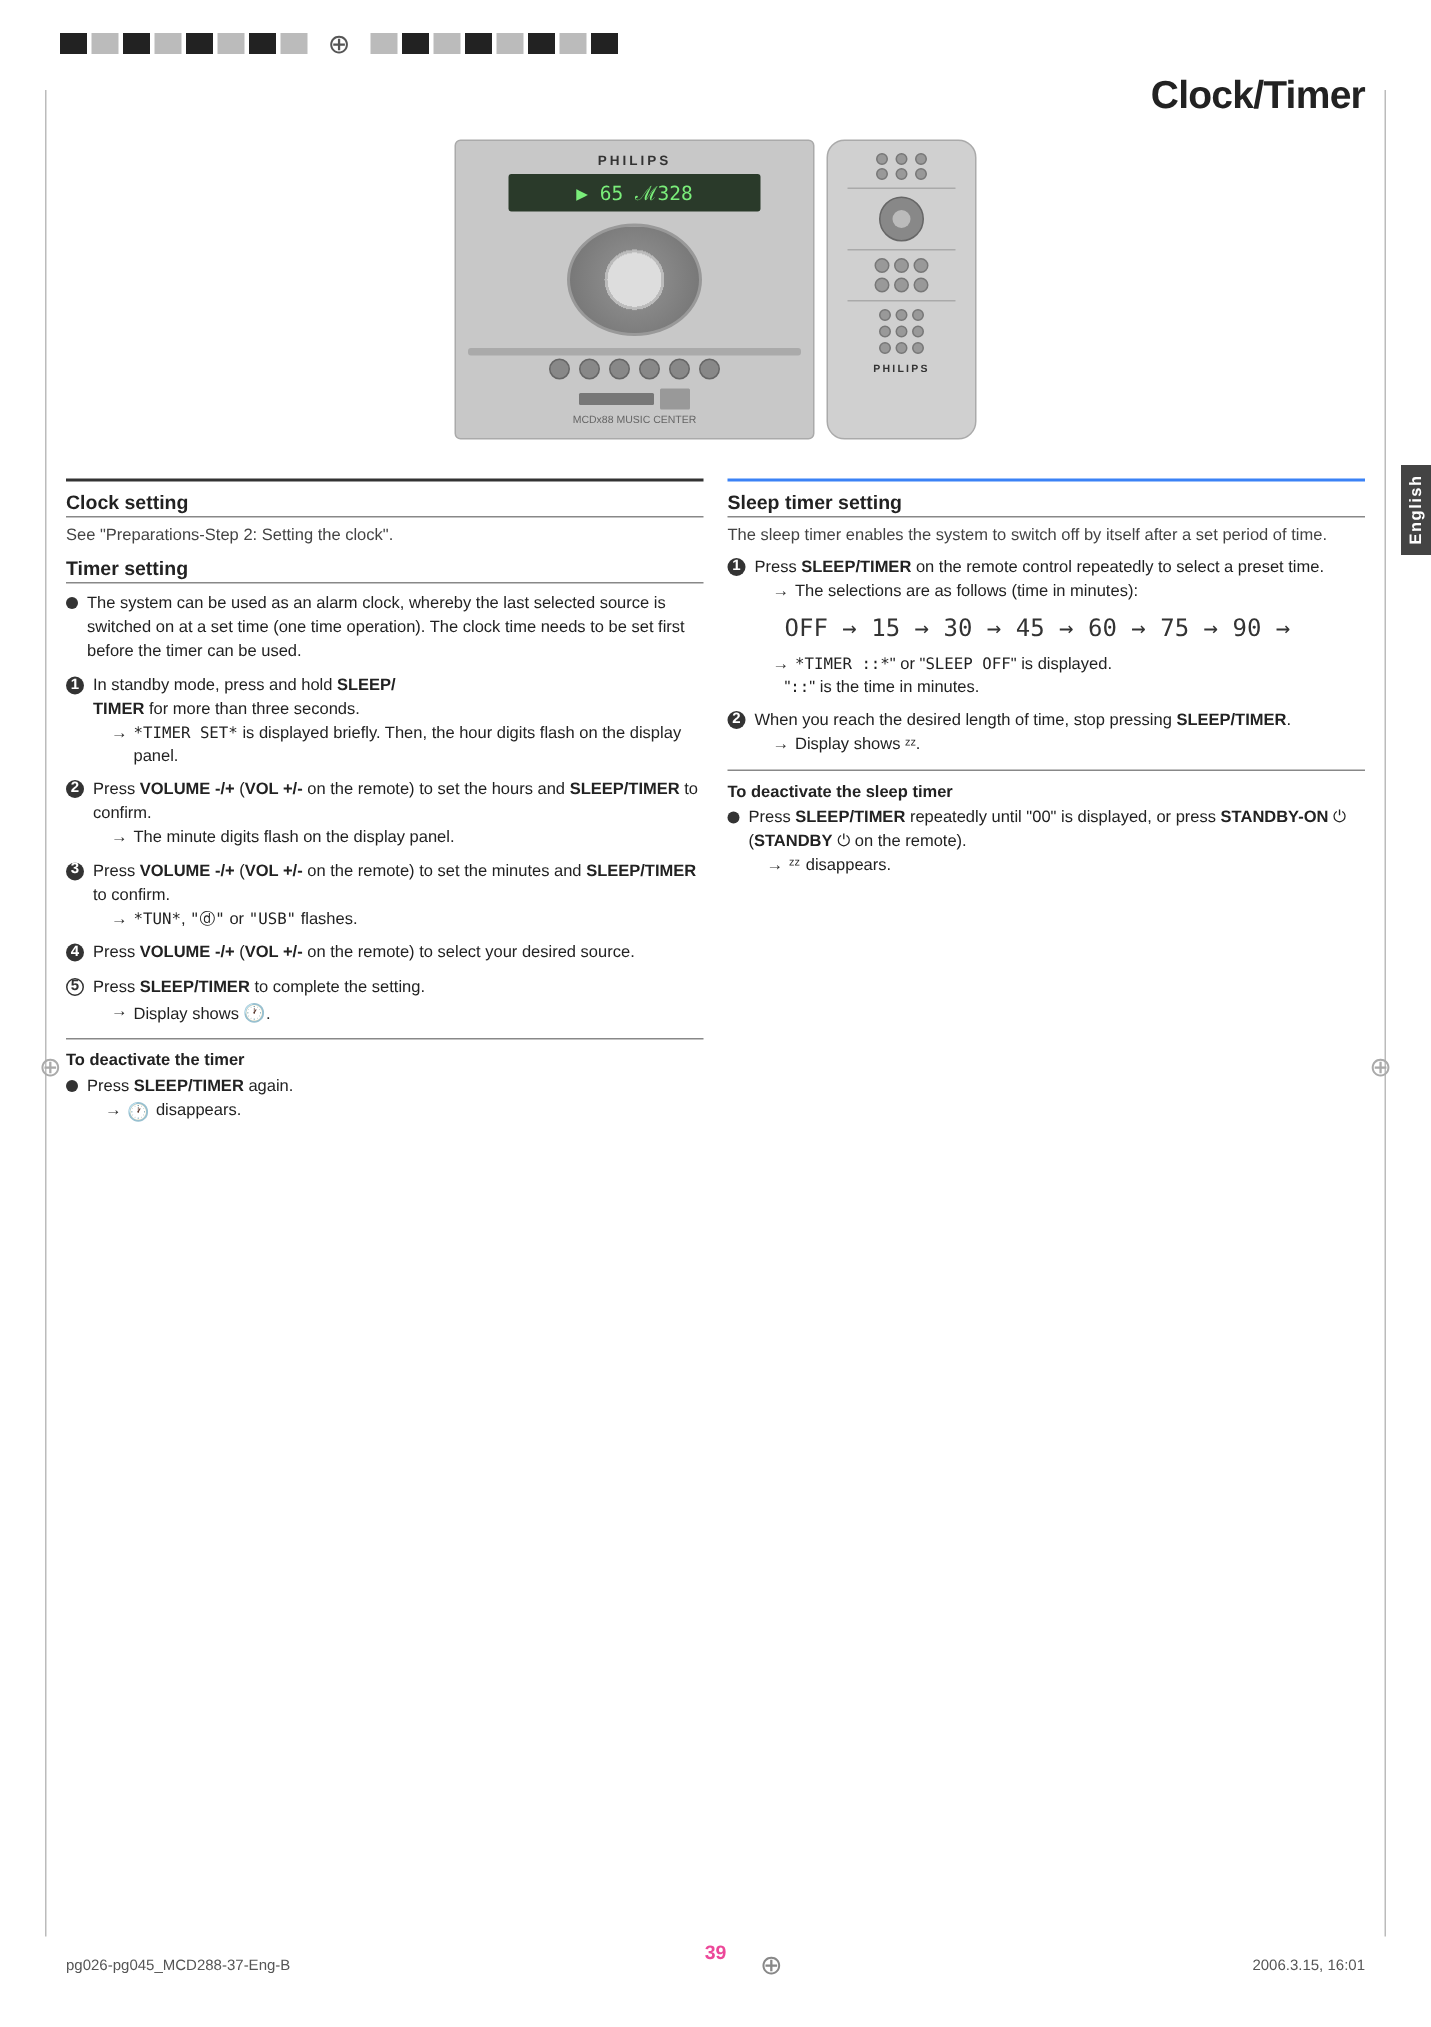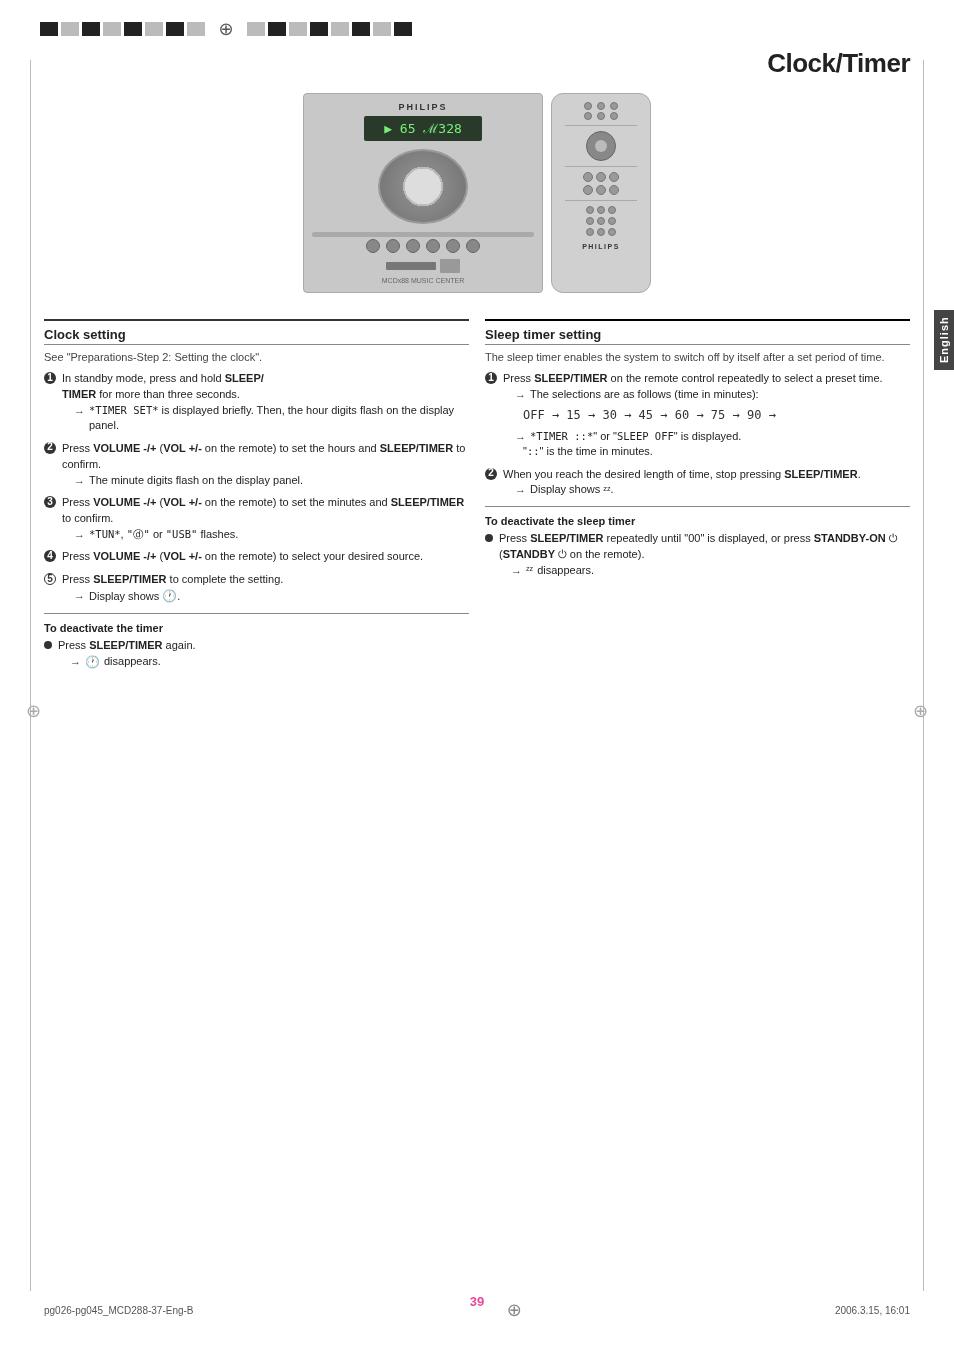--- a/index.html
+++ b/index.html
@@ -109,21 +109,21 @@
     }
     .stereo-brand {
       font-size: 9px;
       font-weight: bold;
       letter-spacing: 2px;
       color: #333;
       margin-bottom: 4px;
     }
     .stereo-display {
       background: #2a3a2a;
-      width: 118px;
+      width: 168px;
       height: 30px;
       border-radius: 2px;
       display: flex;
       align-items: center;
       justify-content: center;
       color: #7aee7a;
       font-family: monospace;
       font-size: 13px;
       margin-bottom: 8px;
     }
@@ -307,27 +307,27 @@
 
     
     .divider {
       border: none;
       border-top: 1px solid #888;
       margin: 8px 0;
     }
 
     
     .right-col-header {
-      border-top: 2px solid #000000;
+      border-top: 2px solid #3b82f6;
       padding-top: 6px;
     }
 
     .time-flow {
       font-family: monospace;
-      font-size: 12px;
+      font-size: 16px;
       color: #333;
       padding-left: 20px;
       margin: 3px 0;
       line-height: 1.7;
     }
 
     
     .bottom-bar {
       position: absolute;
       bottom: 30px;
@@ -504,22 +504,27 @@
   <div class="two-col">
 
     <div class="col-left">
 
       <div>
         <div class="section-title">Clock setting</div>
         <div class="section-subtitle">See "Preparations-Step 2: Setting the clock".</div>
       </div>
 
       <div>
+        <div class="section-title">Timer setting</div>
         <ul class="bullet-list">
 
+          <li>
+            <span class="bullet-dot"></span>
+            <span>The system can be used as an alarm clock, whereby the last selected source is switched on at a set time (one time operation). The clock time needs to be set first before the timer can be used.</span>
+          </li>
 
           <li>
             <span class="bullet-num">1</span>
             <span>
               In standby mode, press and hold <strong>SLEEP/<br>TIMER</strong> for more than three seconds.
               <div class="arrow-item">
                 <span class="arrow">→</span>
                 <span><span class="monospace">*TIMER SET*</span> is displayed briefly. Then, the hour digits flash on the display panel.</span>
               </div>
             </span>

